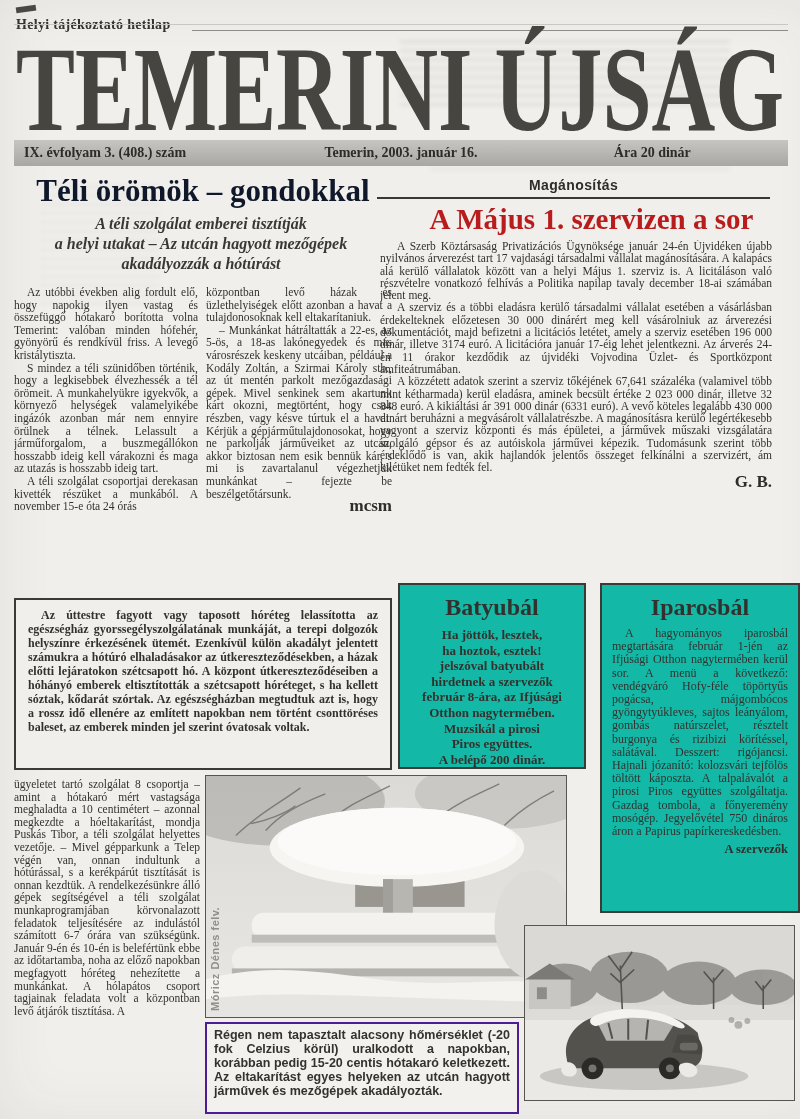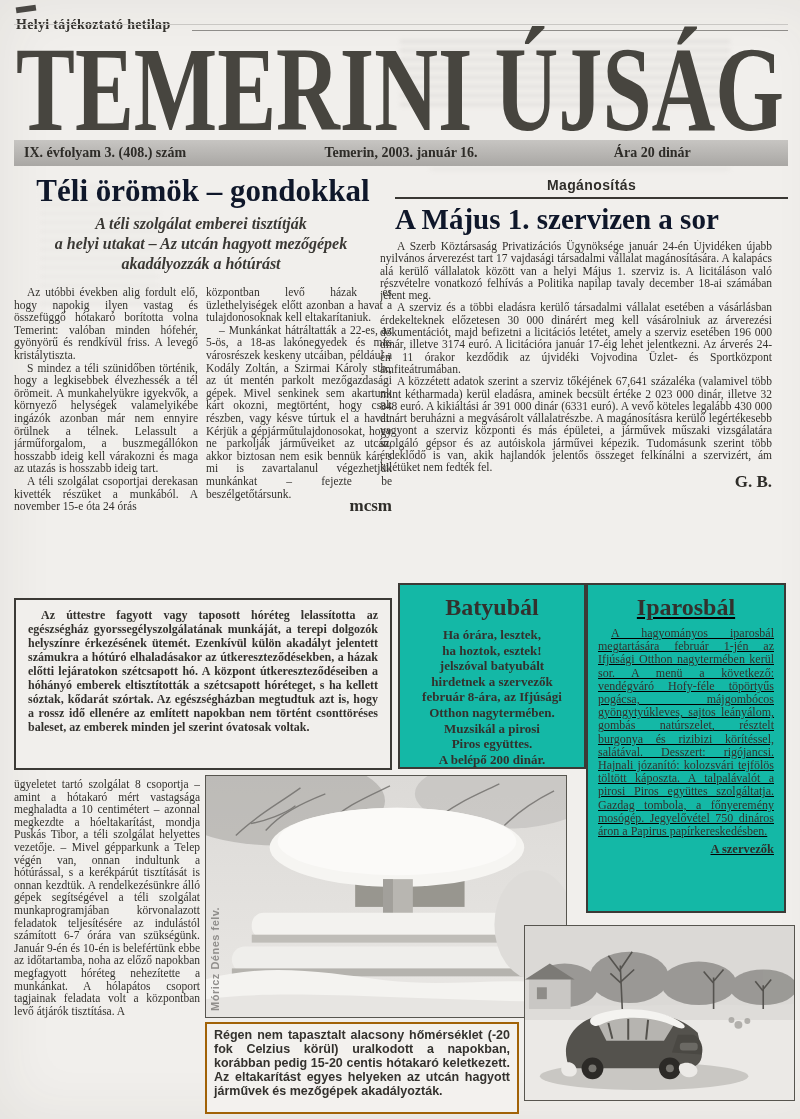--- a/index.html
+++ b/index.html
@@ -19,34 +19,34 @@
   .h-left{font:bold 31px/34px "Liberation Serif",serif;color:#0f172a;text-align:center;}
   .sub-left{font:bold italic 16px/20px "Liberation Serif",serif;color:#3a3834;text-align:center;font-style:italic;}
   .body-col{font:11.5px/12.6px "Liberation Serif",serif;color:#33312d;text-align:justify;}
   .body-col p{margin:0;}
   .ind{text-indent:13px;}
   .sig{font-weight:bold;text-align:right;font-size:17px;color:#2f2d29;}
   .hbox{border:2px solid #3c3a36;background:#f1efec;box-sizing:border-box;padding:8px 12px;
         font:bold 12px/14px "Liberation Serif",serif;color:#33312d;text-align:justify;}
   .kicker-wrap{border-bottom:2px solid #3a3834;text-align:center;padding-bottom:3px;}
   .kicker{font:bold 14px "Liberation Sans",sans-serif;color:#2f2d29;letter-spacing:.4px;}
-  .h-right{font:bold 29px/32px "Liberation Serif",serif;color:#0f172a;text-align:left;}
+  .h-right{font:bold 29px/32px "Liberation Serif",serif;color:#b91c1c;text-align:center;}
   .body-right{font:11.5px/12.3px "Liberation Serif",serif;color:#33312d;text-align:justify;}
   .body-right p{margin:0;text-indent:17px;}
   .adbox{border:2px solid #3c3a36;background:#14b8a6;box-sizing:border-box;padding:8px 10px;}
   .adtitle{font:bold 24px/28px "Liberation Serif",serif;color:#33312d;text-align:center;margin-bottom:6px;}
   .adlines{font:bold 13px/15.6px "Liberation Serif",serif;color:#33312d;text-align:center;}
   .adbody{font:12px/13.2px "Liberation Serif",serif;color:#33312d;text-align:justify;}
   .adbody .first{text-indent:13px;}
   .adsig{font:bold 12.5px "Liberation Serif",serif;text-align:right;color:#2f2d29;margin-top:4px;}
   .photo{border:1px solid #57554f;box-sizing:border-box;background:#dddbd8;}
   .photo svg{display:block;width:100%;height:100%;}
   .credit{writing-mode:vertical-rl;transform:rotate(180deg);font:bold 11px "Liberation Sans",sans-serif;
           color:#908e8b;letter-spacing:.5px;}
-  .caption{border:2px solid #a16207;background:#f3f1ee;box-sizing:border-box;padding:5px 7px;
+  .caption{border:2px solid #4c1d95;background:#f3f1ee;box-sizing:border-box;padding:5px 7px;
            font:bold 12.5px/13.9px "Liberation Sans",sans-serif;color:#34322e;text-align:justify;}
   .ghost{filter:blur(2px);opacity:.45;pointer-events:none;}
   .ghost-lines{background:repeating-linear-gradient(#c9c7c4 0 3px,transparent 3px 9px);}
   .corner-mark{background:#4a4844;transform:rotate(-8deg);}
 </style>
 </head>
 <body>
 
 <div class="page">
 
@@ -128,48 +128,48 @@
       <rect x="26" y="194" width="310" height="8" fill="#b5b3ae"></rect>
       <path d="M0,243 L0,205 C60,188 120,198 180,206 C250,214 310,200 362,212 L362,243 Z" fill="#f4f3f0"></path>
       <path d="M0,243 L0,225 C80,214 200,226 362,228 L362,243 Z" fill="#e7e5e2"></path>
       <ellipse cx="330" cy="150" rx="40" ry="55" fill="#dedcd9"></ellipse>
     </svg>
     <div class="abs credit" style="left:3px;bottom:6px;height:170px;">Móricz Dénes felv.</div>
   </div>
 
   <div class="abs caption" style="left:205px;top:1022px;width:314px;height:92px;">Régen nem tapasztalt alacsony hőmérséklet (-20 fok Celzius körül) uralkodott a napokban, korábban pedig 15-20 centis hótakaró keletkezett. Az eltakarítást egyes helyeken az utcán hagyott járművek és mezőgépek akadályozták.</div>
 
-  <div class="abs kicker-wrap" style="left:395px;top:176px;width:393px;">
+  <div class="abs kicker-wrap" style="left:377px;top:176px;width:393px;">
     <span class="kicker">Magánosítás</span>
   </div>
   <div class="abs h-right" style="left:395px;top:203px;width:393px;">A Május 1. szervizen a sor</div>
 
   <div class="abs body-right" style="left:380px;top:240px;width:392px;height:322px;overflow:hidden;">
     <p>A Szerb Köztársaság Privatizációs Ügynöksége január 24-én Újvidéken újabb nyilvános árverezést tart 17 vajdasági társadalmi vállalat magánosítására. A kalapács alá kerülő vállalatok között van a helyi Május 1. szerviz is. A licitáláson való részvételre vonatkozó felhívás a Politika napilap tavaly december 18-ai számában jelent meg.</p>
     <p>A szerviz és a többi eladásra kerülő társadalmi vállalat esetében a vásárlásban érdekelteknek előzetesen 30 000 dinárért meg kell vásárolniuk az árverezési dokumentációt, majd befizetni a licitációs letétet, amely a szerviz esetében 196 000 dinár, illetve 3174 euró. A licitációra január 17-éig lehet jelentkezni. Az árverés 24-én 11 órakor kezdődik az újvidéki Vojvodina Üzlet- és Sportközpont amfiteátrumában.</p>
     <p>A közzétett adatok szerint a szerviz tőkéjének 67,641 százaléka (valamivel több mint kétharmada) kerül eladásra, aminek becsült értéke 2 023 000 dinár, illetve 32 848 euró. A kikiáltási ár 391 000 dinár (6331 euró). A vevő köteles legalább 430 000 dinárt beruházni a megvásárolt vállalatrészbe. A magánosításra kerülő legértékesebb vagyont a szerviz központi és más épületei, a járművek műszaki vizsgálatára szolgáló gépsor és az autóiskola járművei képezik. Tudomásunk szerint több érdeklődő is van, akik hajlandók jelentős összeget felkínálni a szervizért, ám kilétüket nem fedték fel.</p>
     <div class="sig" style="margin-top:2px;">G. B.</div>
   </div>
 
   <div class="abs adbox" style="left:398px;top:583px;width:188px;height:186px;">
     <div class="adtitle">Batyubál</div>
     <div class="adlines">
-      <div>Ha órára, lesztek,</div>
+      <div>Ha jöttök, lesztek,</div>
       <div>ha hoztok, esztek!</div>
       <div>jelszóval batyubált</div>
       <div>hirdetnek a szervezők</div>
       <div>február 8-ára, az Ifjúsági</div>
       <div>Otthon nagytermében.</div>
       <div>Muzsikál a pirosi</div>
       <div>Piros együttes.</div>
       <div>A belépő 200 dinár.</div>
     </div>
   </div>
 
-  <div class="abs adbox" style="left:586px;top:583px;width:200px;height:330px;text-decoration:underline;">
+  <div class="abs adbox" style="left:600px;top:583px;width:200px;height:330px;">
     <div class="adtitle">Iparosbál</div>
     <div class="adbody">
       <span class="first" style="display:block;">A hagyományos iparosbál megtartására február 1-jén az Ifjúsági Otthon nagytermében kerül sor. A menü a következő: vendégváró Hofy-féle töpörtyűs pogácsa, májgombócos gyöngytyúkleves, sajtos leányálom, gombás natúrszelet, résztelt burgonya és rizibizi körítéssel, salátával. Desszert: rigójancsi. Hajnali józanító: kolozsvári tejfölös töltött káposzta. A talpalávalót a pirosi Piros együttes szolgáltatja. Gazdag tombola, a főnyeremény mosógép. Jegyelővétel 750 dináros áron a Papirus papírkereskedésben.</span>
     </div>
     <div class="adsig">A szervezők</div>
   </div>
 
   <div class="abs photo" style="left:524px;top:925px;width:271px;height:176px;z-index:3;">
     <svg viewBox="0 0 271 176" preserveAspectRatio="none">
       <rect width="271" height="176" fill="#dbd9d6"></rect>

